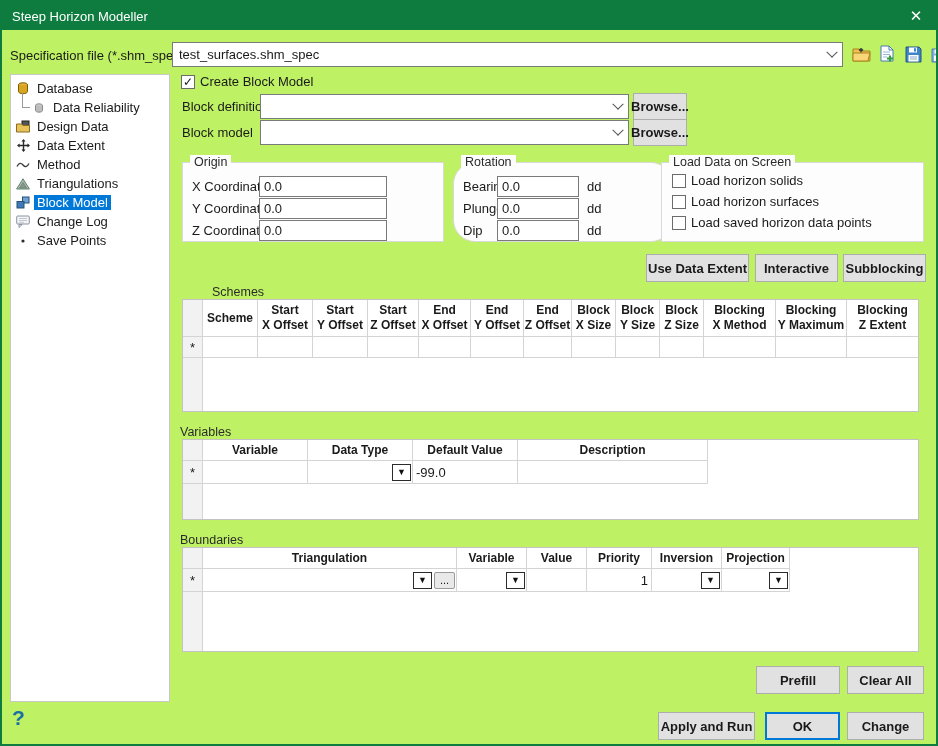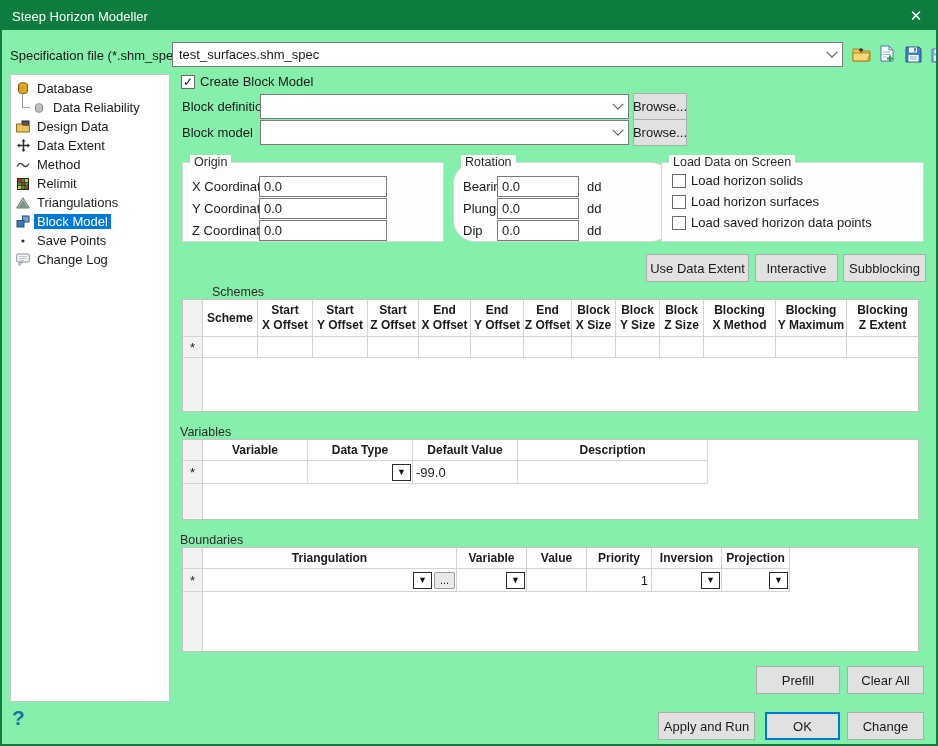--- a/index.html
+++ b/index.html
@@ -1,18 +1,18 @@
 <!DOCTYPE html>
 <html><head>
 <meta charset="utf-8">
 <style>
   * { box-sizing: border-box; margin:0; padding:0; }
   html,body { width:938px; height:746px; }
   body { font-family:"Liberation Sans", sans-serif; font-size:13px; color:#1a1a1a; background:#fff; }
-  .window { position:relative; width:938px; height:746px; background:#86efac; border:2px solid #0E7C3F; overflow:hidden; }
+  .window { position:relative; width:938px; height:746px; background:#bef264; border:2px solid #0E7C3F; overflow:hidden; }
 
   
   .titlebar { position:absolute; left:0; top:0; right:0; height:28px; background:#0E7C3F; color:#fff; display:flex; align-items:center; padding:0 0 0 10px; }
   .titlebar .title { font-size:13px; }
   .titlebar .close { margin-left:auto; width:40px; height:28px; display:flex; align-items:center; justify-content:center; font-size:15px; cursor:default; }
 
   
   .spec-label { position:absolute; left:8px; top:46px; }
   .combo { position:absolute; background:#fff; border:1px solid #7a7a7a; display:flex; align-items:center; padding:0 6px; }
   .combo .val { white-space:nowrap; overflow:hidden; }
@@ -25,21 +25,21 @@
   .sidebar { position:absolute; left:8px; top:72px; width:160px; height:628px; background:#fff; border:1px solid #c8c8c8; padding:4px 0 0 4px; }
   .titem { display:flex; align-items:center; height:19px; white-space:nowrap; }
   .ticon { width:16px; height:16px; display:flex; align-items:center; justify-content:center; flex:none; margin-right:3px; }
   .tlabel { padding:0 3px; }
   .titem.selected .tlabel { background:#0078D7; color:#fff; }
   .tconn { width:13px; height:19px; flex:none; position:relative; margin-left:3px; }
   .tconn::before { content:""; position:absolute; left:4px; top:-5px; bottom:9px; border-left:1px solid #9a9a9a; }
   .tconn::after { content:""; position:absolute; left:4px; top:9px; width:8px; border-top:1px solid #9a9a9a; }
 
   
-  .btn { position:absolute; background:#e1e1e1; border:1px solid #adadad; display:flex; align-items:center; justify-content:center; font-size:13px; color:#1a1a1a; }
+  .btn { position:absolute; background:#e1e1e1; border:1px solid #adadad; display:flex; align-items:center; justify-content:center; font-size:13px; color:#1a1a1a;font-weight:bold; }
   .btn.focused { border:2px solid #0078D7; }
   .cb { display:inline-flex; align-items:center; gap:5px; }
   .cbbox { width:14px; height:14px; background:#fff; border:1px solid #6b6b6b; display:flex; align-items:center; justify-content:center; font-size:12px; line-height:1; color:#1a1a1a; flex:none; }
   .field { background:#fff; border:1px solid #7a7a7a; height:21px; font-family:"Liberation Sans",sans-serif; font-size:13px; padding:0 4px; color:#1a1a1a; }
 
   .abs { position:absolute; }
 
   
   .group { position:absolute; border:1px solid #d9d9d9; background:#fdfdfd; }
   .gtitle { position:absolute; top:-8px; left:7px; background:#fdfdfd; padding:0 4px; font-size:12.5px; color:#2b2b2b; }
@@ -151,70 +151,53 @@
     <div class="titem">
       <span class="ticon">
           <svg width="14" height="10" viewBox="0 0 14 10">
             <path d="M1 6.5C3 2.5 5 2.5 7 5s4 2.5 6-1.5" fill="none" stroke="#3a3a3a" stroke-width="1.3"></path>
           </svg>
         </span>
       <span class="tlabel">Method</span>
     </div>
     <div class="titem">
       <span class="ticon">
-          <svg width="12" height="12" viewBox="0 0 12 12">
-            <rect width="12" height="12" fill="#222"></rect>
-            <rect x="1" y="1" width="3" height="3" fill="#C42B1C"></rect>
-            <rect x="4.5" y="1" width="3" height="3" fill="#2F9E44"></rect>
-            <rect x="8" y="1" width="3" height="3" fill="#E3C010"></rect>
-            <rect x="1" y="4.5" width="3" height="3" fill="#2F9E44"></rect>
-            <rect x="4.5" y="4.5" width="3" height="3" fill="#C42B1C"></rect>
-            <rect x="8" y="4.5" width="3" height="3" fill="#2F9E44"></rect>
-            <rect x="1" y="8" width="3" height="3" fill="#E3C010"></rect>
-            <rect x="4.5" y="8" width="3" height="3" fill="#2F9E44"></rect>
-            <rect x="8" y="8" width="3" height="3" fill="#C42B1C"></rect>
-          </svg>
-        </span>
-      <span class="tlabel">Relimit</span>
-    </div>
-    <div class="titem">
-      <span class="ticon">
           <svg width="14" height="12" viewBox="0 0 14 12">
             <path d="M7 0.8L13.4 11H0.6z" fill="#AeB8B2" stroke="#5E8468"></path>
             <path d="M7 4.5l3.4 5.5H3.6z" fill="#8a958f" stroke="#5E8468" stroke-width="0.7"></path>
           </svg>
         </span>
       <span class="tlabel">Triangulations</span>
     </div>
     <div class="titem selected">
       <span class="ticon">
           <svg width="14" height="13" viewBox="0 0 14 13">
             <rect x="6.5" y="1" width="6.5" height="6" fill="#6FA3D2" stroke="#24507C"></rect>
             <rect x="1" y="5.5" width="7" height="6.5" fill="#3F7AB5" stroke="#24507C"></rect>
           </svg>
         </span>
       <span class="tlabel">Block Model</span>
-    </div>
-    <div class="titem">
-      <span class="ticon">
-          <svg width="6" height="6" viewBox="0 0 6 6">
-            <circle cx="3" cy="3" r="1.6" fill="#2b2b2b"></circle>
-          </svg>
-        </span>
-      <span class="tlabel">Save Points</span>
     </div>
     <div class="titem">
       <span class="ticon">
           <svg width="14" height="13" viewBox="0 0 14 13">
             <rect x="0.7" y="1" width="12.6" height="8" rx="1" fill="#f4f4f4" stroke="#8B93A5"></rect>
             <path d="M3 9.5v3l3.2-3z" fill="#f4f4f4" stroke="#8B93A5"></path>
             <path d="M3 3.5h8M3 5.5h8M3 7.3h5" stroke="#c4c9d4"></path>
           </svg>
         </span>
       <span class="tlabel">Change Log</span>
+    </div>
+    <div class="titem">
+      <span class="ticon">
+          <svg width="6" height="6" viewBox="0 0 6 6">
+            <circle cx="3" cy="3" r="1.6" fill="#2b2b2b"></circle>
+          </svg>
+        </span>
+      <span class="tlabel">Save Points</span>
     </div>
   </div>
 
   <div class="abs cb" style="left:179px; top:72px;">
     <span class="cbbox">✓</span>
     <span>Create Block Model</span>
   </div>
 
   <span class="abs" style="left:180px; top:97px;">Block definition</span>
   <div class="combo" style="left:258px; top:92px; width:369px; height:25px;">

